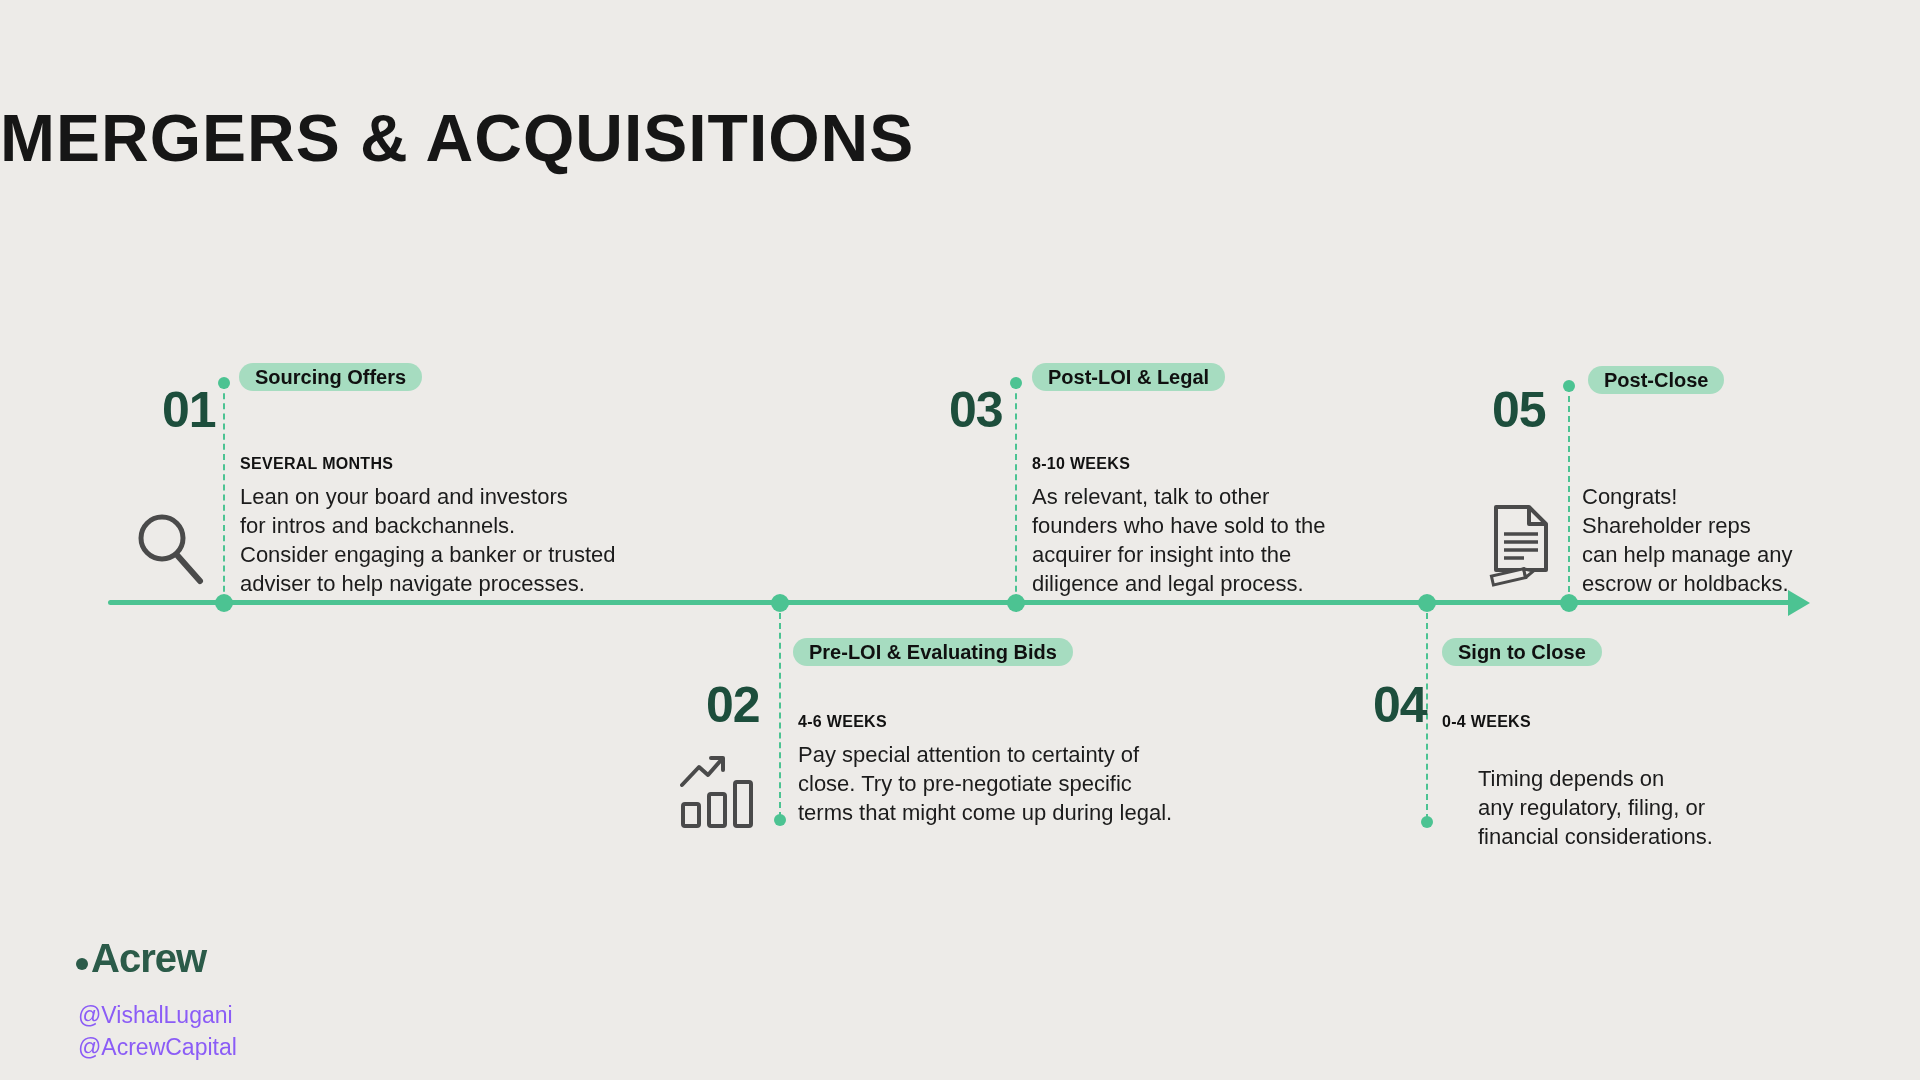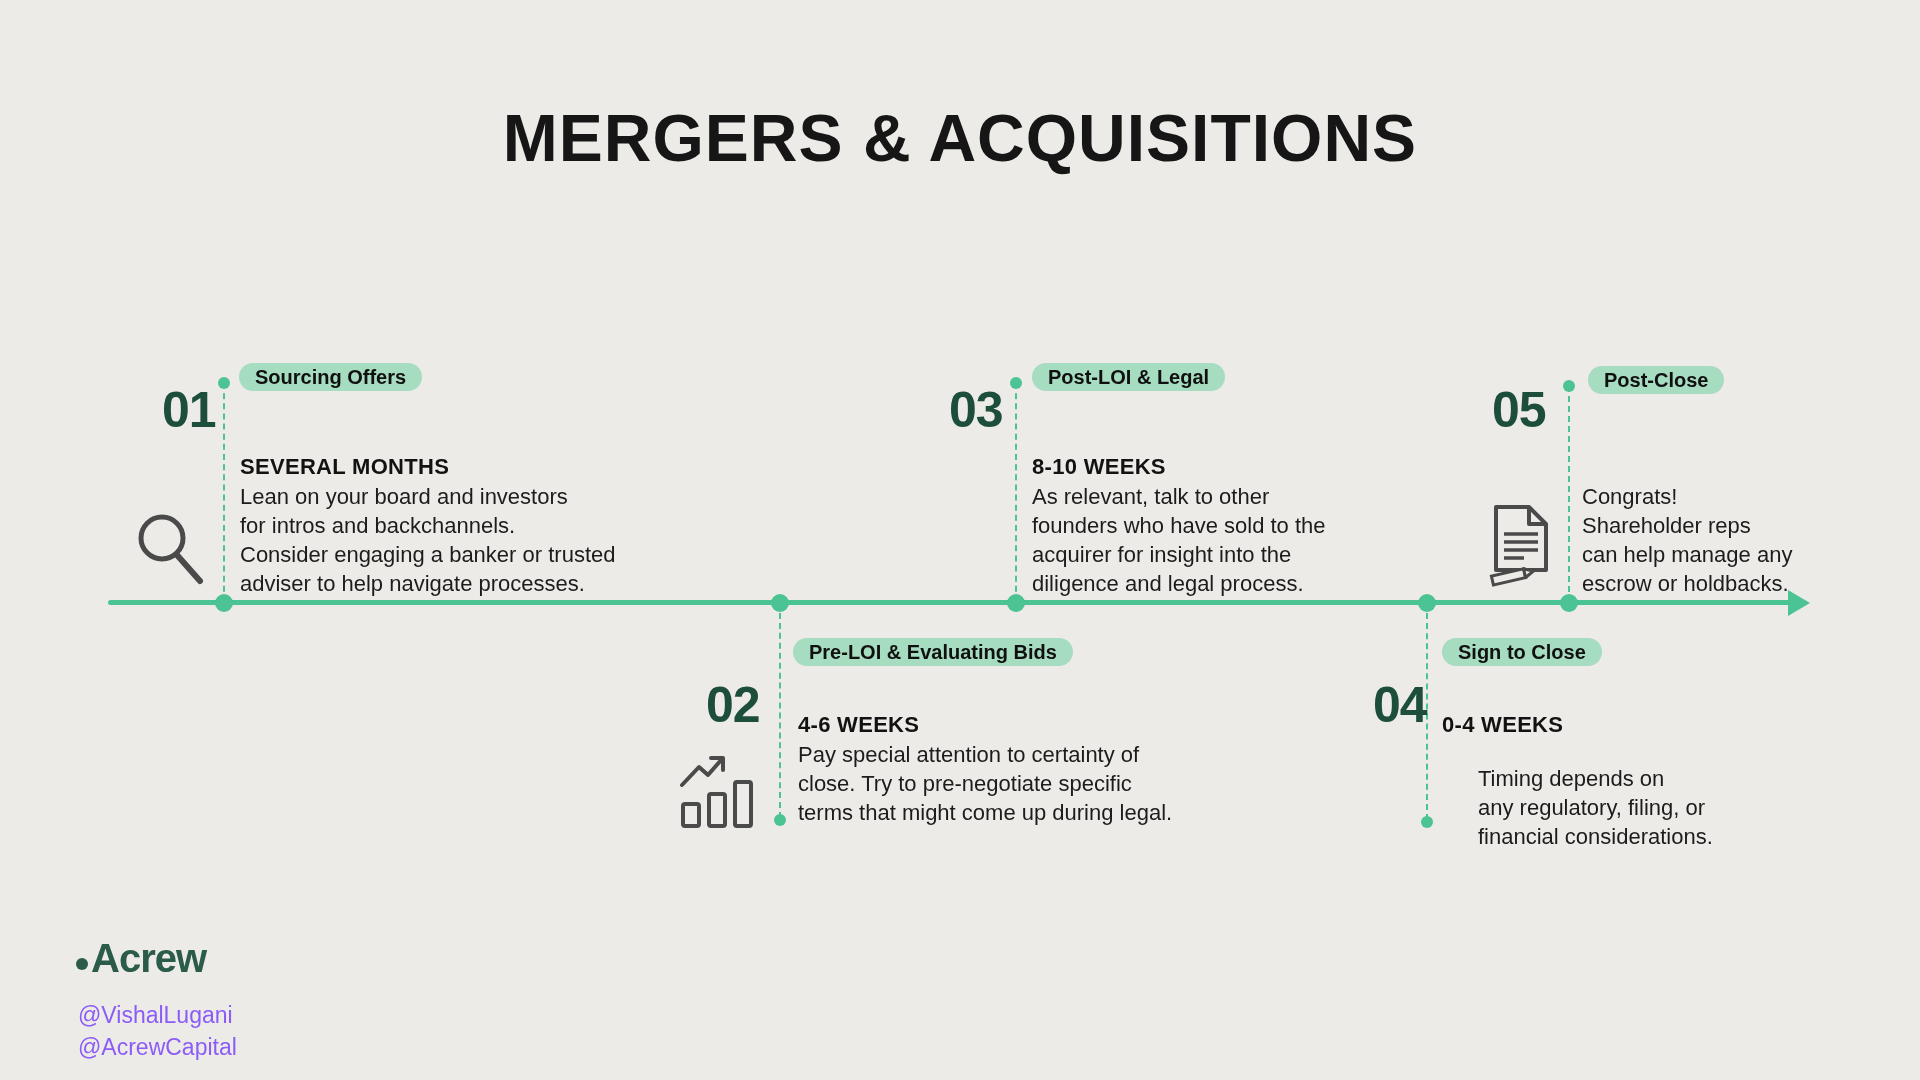--- a/index.html
+++ b/index.html
@@ -12,21 +12,21 @@
     height: 1080px;
     background: #edebe8;
     overflow: hidden;
   }
 
   .title {
     position: absolute;
     top: 100px;
     left: 0;
     width: 100%;
-    text-align: center;
+    text-align: left;
     font-size: 66px;
     font-weight: 600;
     letter-spacing: 1px;
     color: #161616;
   }
 
   
   .timeline-line {
     position: absolute;
     left: 108px;
@@ -73,21 +73,21 @@
     font-weight: 700;
     font-size: 20px;
     line-height: 1;
     padding: 4px 16px;
     border-radius: 15px;
     white-space: nowrap;
   }
   .duration {
     position: absolute;
     font-weight: 700;
-    font-size: 22px;
+    font-size: 16px;
     letter-spacing: 0.3px;
     color: #121212;
     line-height: 1;
   }
   .desc {
     position: absolute;
     font-size: 22px;
     line-height: 29px;
     color: #1c1c1c;
     white-space: pre-line;

